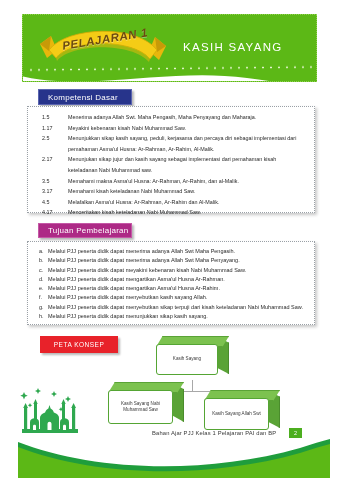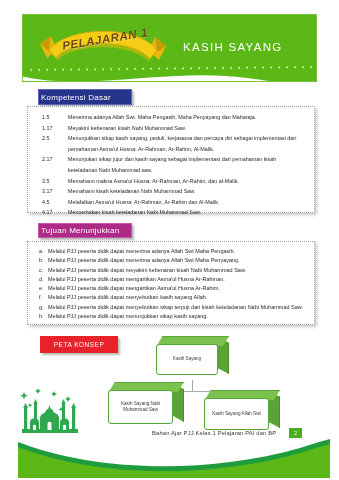--- a/index.html
+++ b/index.html
@@ -67,21 +67,21 @@
   }
 
   
   .chip {
     position: absolute;
     color: #ffffff;
     font-size: 8px;
     letter-spacing: 0.25px;
     display: flex;
     align-items: center;
-    padding-left: 2px;
+    padding-left: 9px;
     box-shadow: 1.5px 1.5px 2px rgba(0,0,0,0.28);
   }
   .chip-kd {
     left: 38px; top: 89px;
     width: 94px; height: 16px;
     background: #27348b;
     border: 1px solid #5a64b0;
   }
   .chip-tp {
     left: 38px; top: 223px;
@@ -287,21 +287,21 @@
           <div class="kd-desc">Melafalkan Asma'ul Husna: Ar-Rahman, Ar-Rahim dan Al-Malik.</div>
         </div>
         <div class="kd-row">
           <div class="kd-code">4.17</div>
           <div class="kd-desc">Menceritakan kisah keteladanan Nabi Muhammad Saw.</div>
         </div>
       </div>
   </div>
 
   <div class="chip chip-tp">
-    <span>Tujuan Menunjukkan</span>
+    <span>Tujuan Pembelajaran</span>
   </div>
 
   <div class="dotted-box box-tp">
     <div id="tp-list">
         <div class="tp-row">
           <div class="tp-mark">a.</div>
           <div class="tp-desc">Melalui PJJ peserta didik dapat menerima adanya Allah Swt Maha Pengasih.</div>
         </div>
         <div class="tp-row">
           <div class="tp-mark">b.</div>

